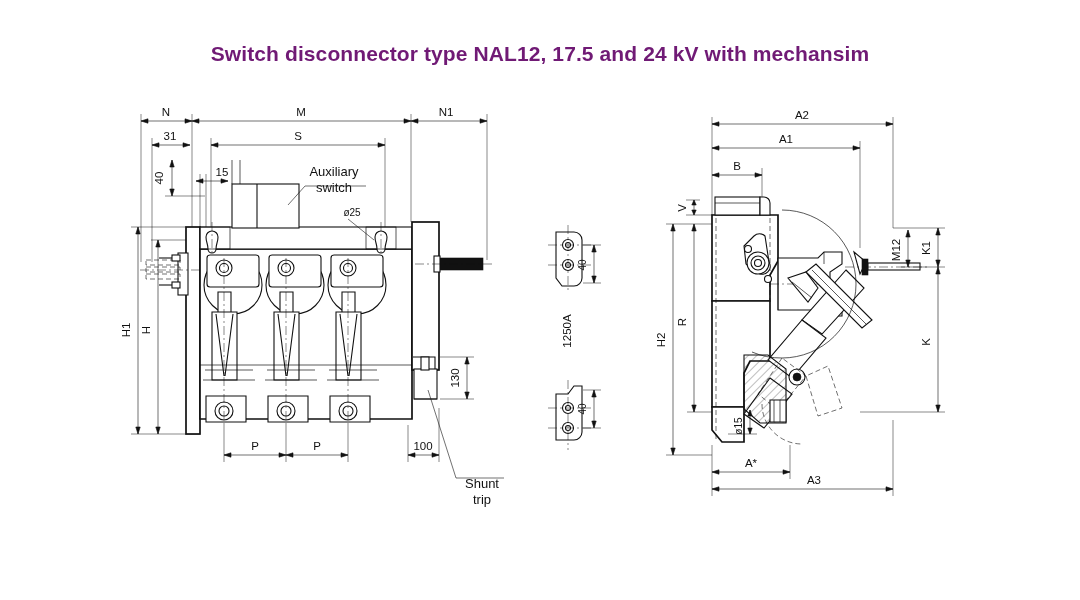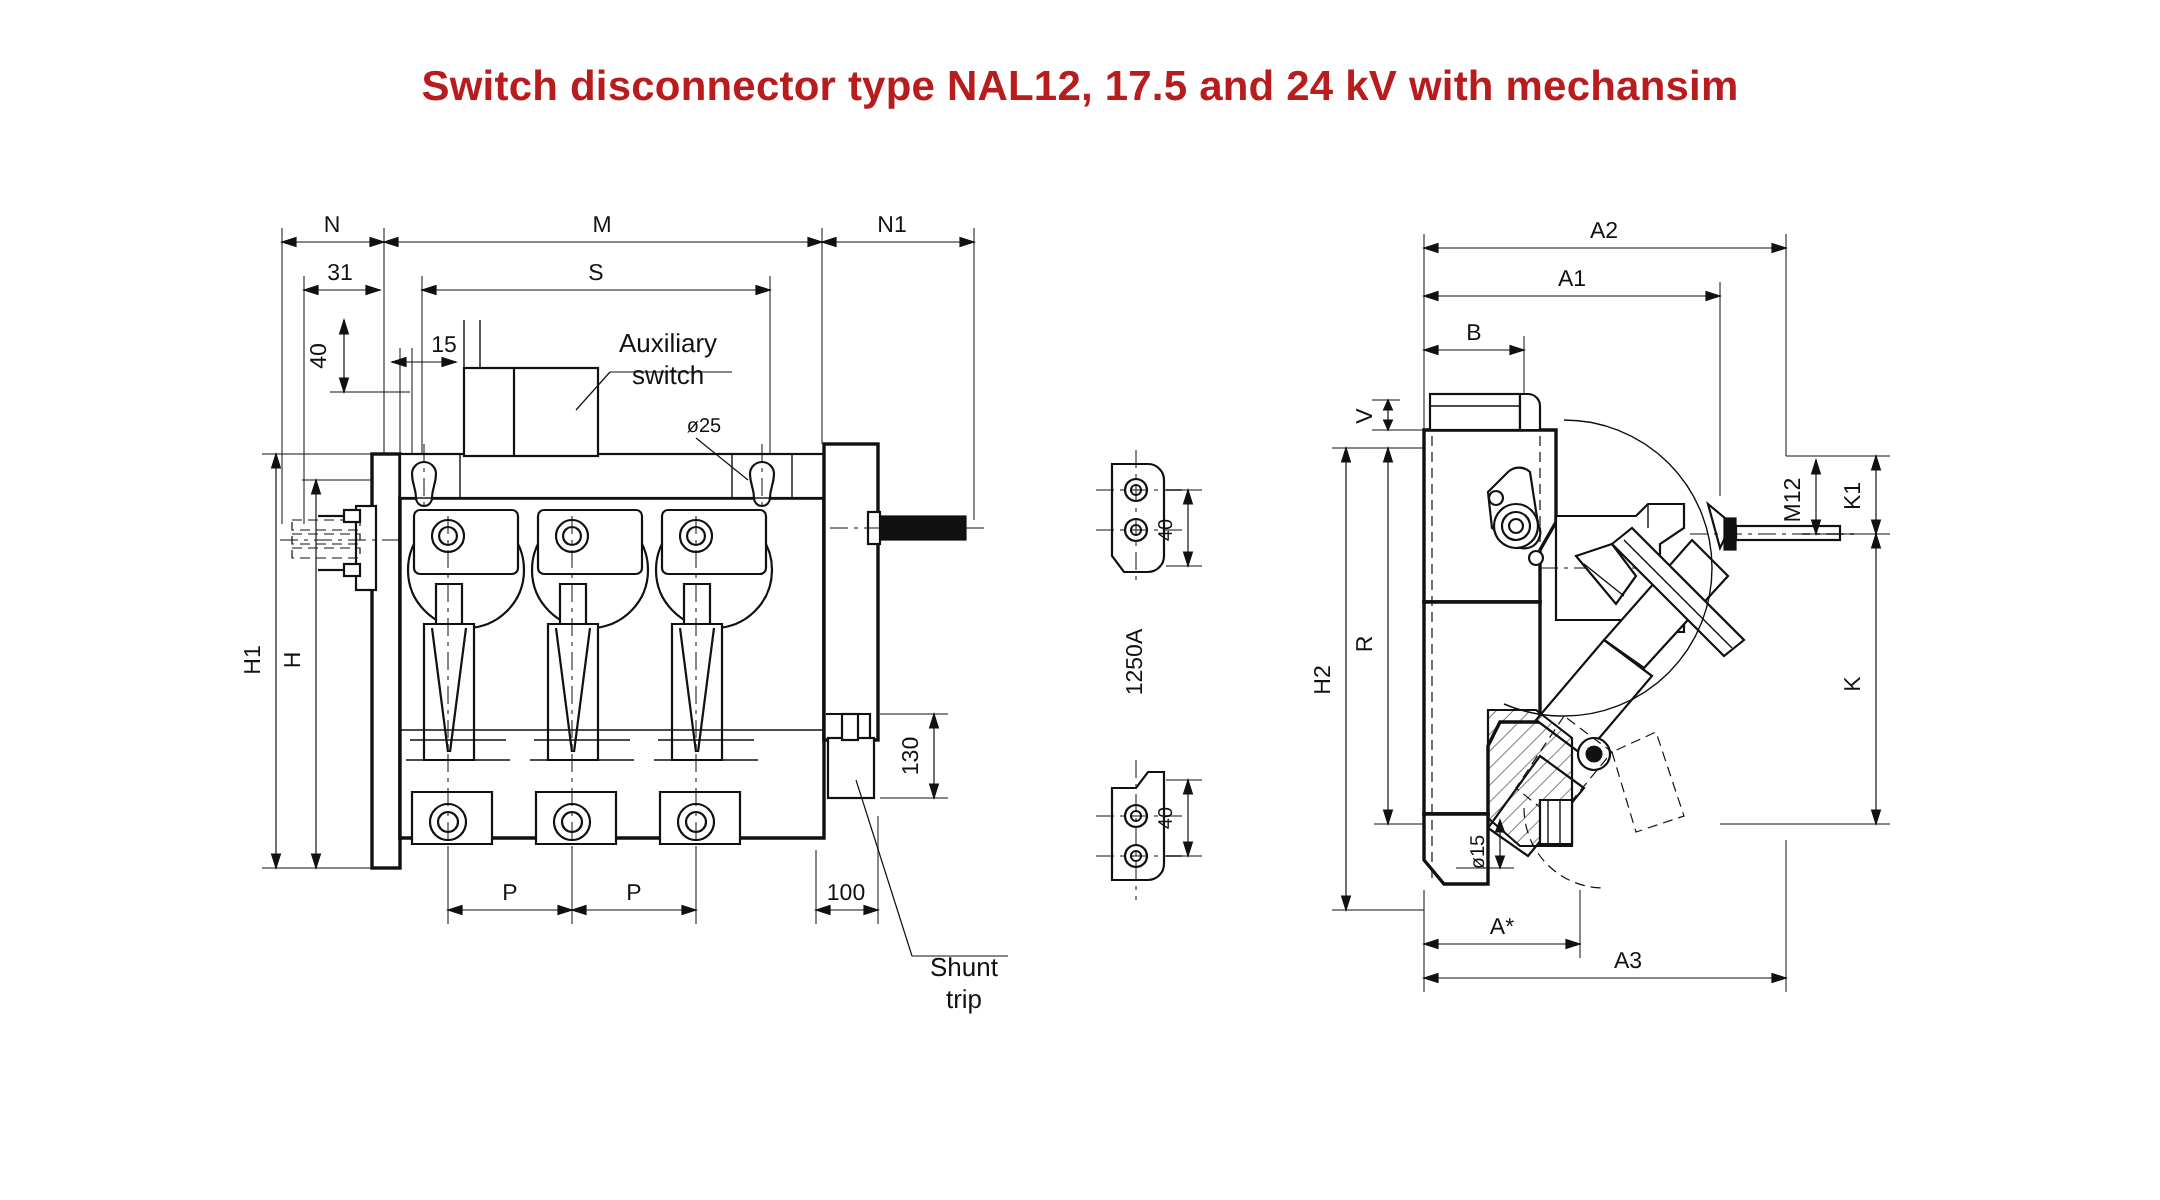--- a/index.html
+++ b/index.html
@@ -19,27 +19,27 @@
   #sheet {
     position: absolute;
     left: 0; top: 0;
     width: 1080px;
     height: 600px;
     background: #ffffff;
   }
   #title {
     position: absolute;
     left: 0;
-    top: 32px;
+    top: 42px;
     width: 1080px;
     text-align: center;
     font-size: 21px;
     font-weight: bold;
     letter-spacing: 0.1px;
-    color: #b91c1c;
+    color: #701a75;
   }
   svg.draw {
     position: absolute;
     left: 0;
     top: 0;
     width: 1080px;
     height: 600px;
   }
   text {
     font-family: "Liberation Sans", sans-serif;

